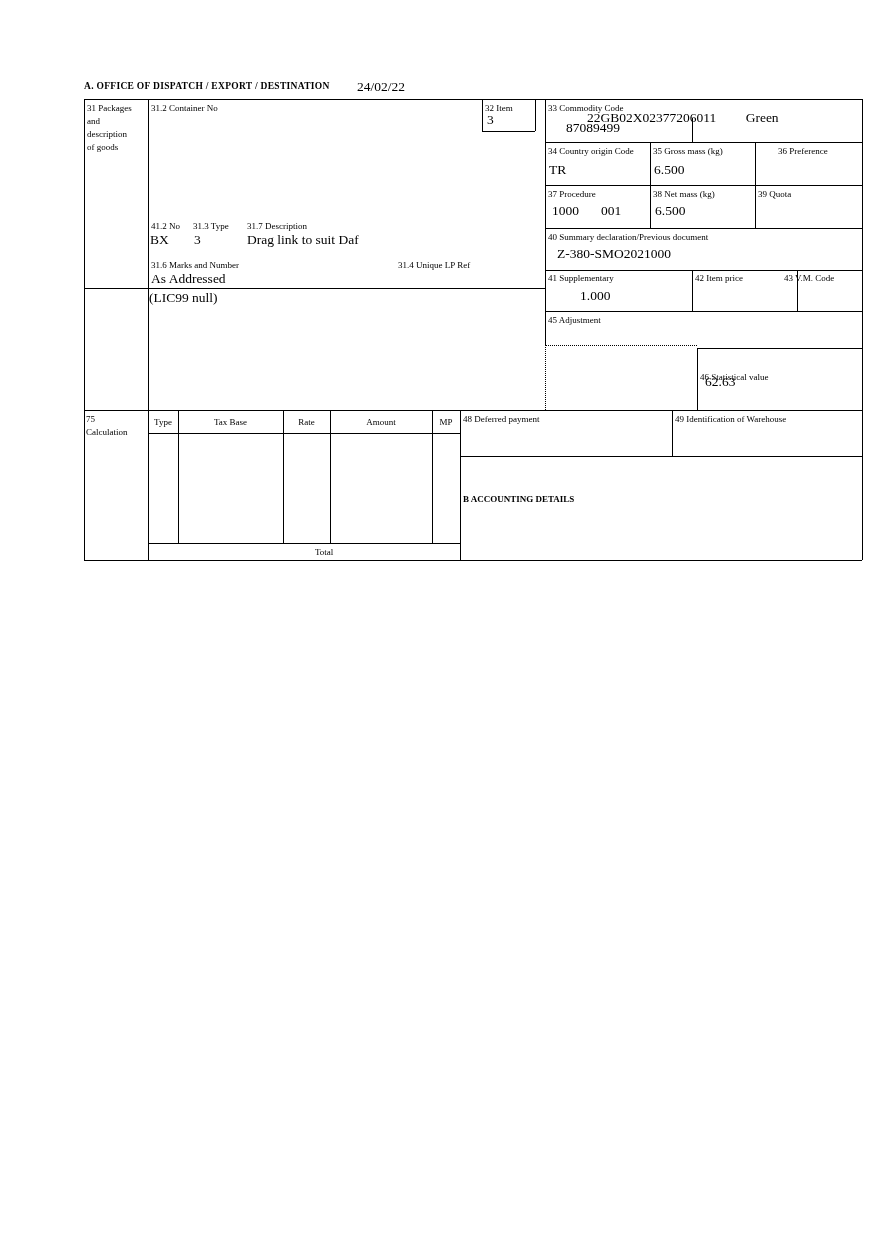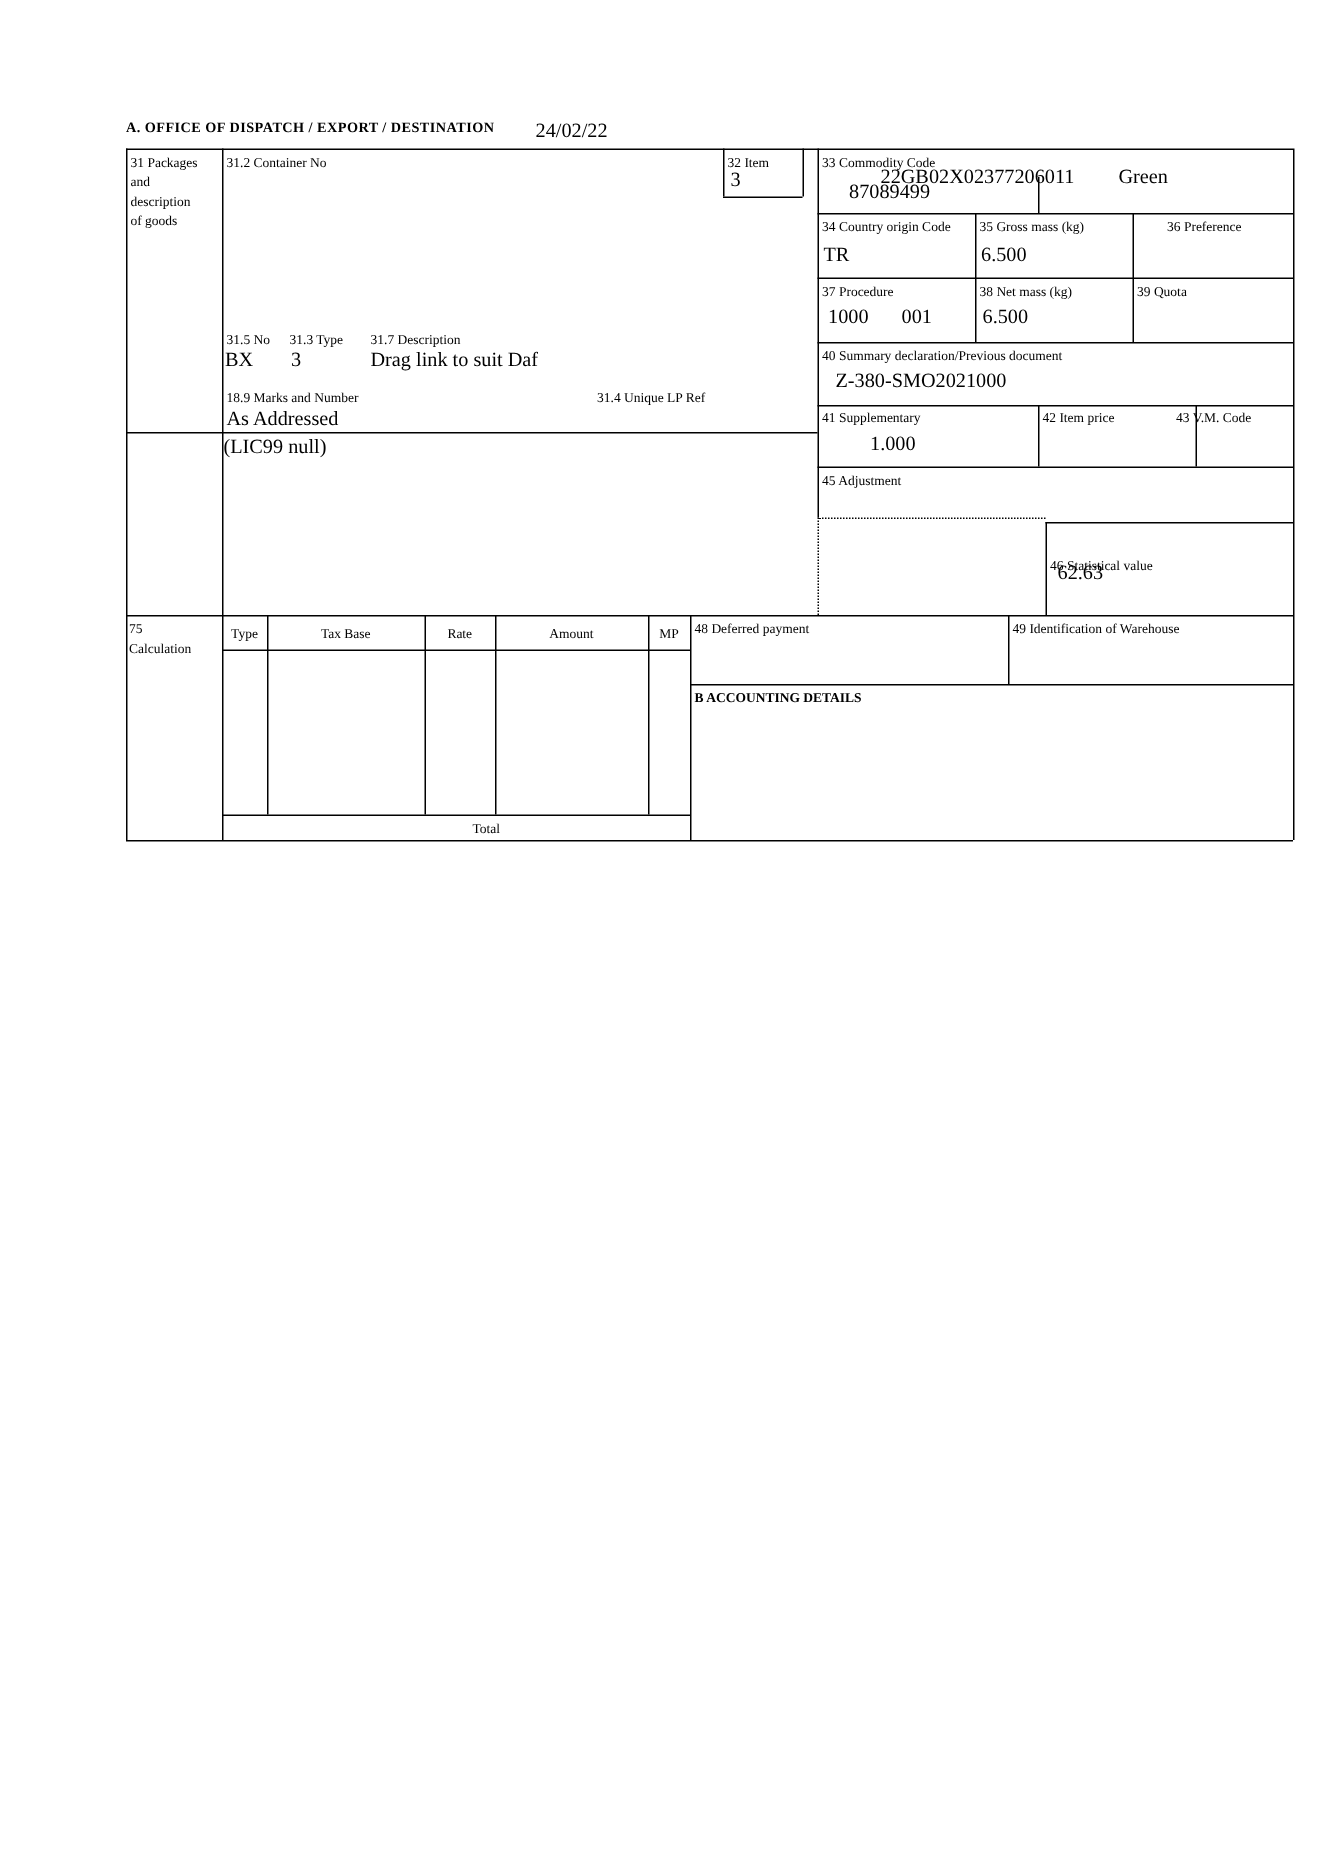--- a/index.html
+++ b/index.html
@@ -8,21 +8,21 @@
   .vl{position:absolute;width:0;border-left:1px solid #000;}
   .hl.dot{border-top-style:dotted;}
   .vl.dot{border-left-style:dotted;}
   .lbl{position:absolute;font-size:9px;line-height:13px;white-space:pre-line;}
   .val{position:absolute;font-size:13.5px;line-height:15px;white-space:pre;}
   .colhead{position:absolute;font-size:9px;line-height:11px;text-align:center;}
   .hdr-title{position:absolute;left:84px;top:81px;font-size:9.5px;font-weight:bold;letter-spacing:.3px;}
   .hdr-date{position:absolute;left:357px;top:79px;font-size:13.5px;}
   .hdr-ref{position:absolute;left:587px;top:79px;font-size:13.5px;margin-top:31px;}
   .hdr-ref .status{margin-left:26px;}
-  .bold{font-weight:bold;}
+  .bold{font-weight:bold;margin-top:34px;}
 </style>
 </head>
 <body>
 
 <div id="page">
 
   <div class="hdr-title">A.  OFFICE OF DISPATCH / EXPORT / DESTINATION</div>
   <div class="hdr-date">24/02/22</div>
   <div class="hdr-ref">
     <span>22GB02X02377206011</span>
@@ -84,31 +84,31 @@
   <div class="val" style="left:654px;top:162px">6.500</div>
   <div class="lbl" style="left:778px;top:145px">36 Preference</div>
 
   <div class="lbl" style="left:548px;top:188px">37 Procedure</div>
   <div class="val" style="left:552px;top:203px">1000</div>
   <div class="val" style="left:601px;top:203px">001</div>
   <div class="lbl" style="left:653px;top:188px">38 Net mass (kg)</div>
   <div class="val" style="left:655px;top:203px">6.500</div>
   <div class="lbl" style="left:758px;top:188px">39 Quota</div>
 
-  <div class="lbl" style="left:151px;top:220px">31.5 No</div>
+  <div class="lbl" style="left:151px;top:220px">41.2 No</div>
   <div class="lbl" style="left:193px;top:220px">31.3 Type</div>
   <div class="lbl" style="left:247px;top:220px">31.7 Description</div>
   <div class="val" style="left:150px;top:232px">BX</div>
   <div class="val" style="left:194px;top:232px">3</div>
   <div class="val" style="left:247px;top:232px">Drag link to suit Daf</div>
 
   <div class="lbl" style="left:548px;top:231px">40 Summary declaration/Previous document</div>
   <div class="val" style="left:557px;top:246px">Z-380-SMO2021000</div>
 
-  <div class="lbl" style="left:151px;top:259px">18.9 Marks and Number</div>
+  <div class="lbl" style="left:151px;top:259px">31.6 Marks and Number</div>
   <div class="lbl" style="left:398px;top:259px">31.4 Unique LP Ref</div>
   <div class="val" style="left:151px;top:271px">As Addressed</div>
 
   <div class="lbl" style="left:548px;top:272px">41 Supplementary</div>
   <div class="val" style="left:580px;top:288px">1.000</div>
   <div class="lbl" style="left:695px;top:272px">42 Item price</div>
   <div class="lbl" style="left:784px;top:272px">43 V.M. Code</div>
 
   <div class="val" style="left:149px;top:290px">(LIC99 null)</div>
 

